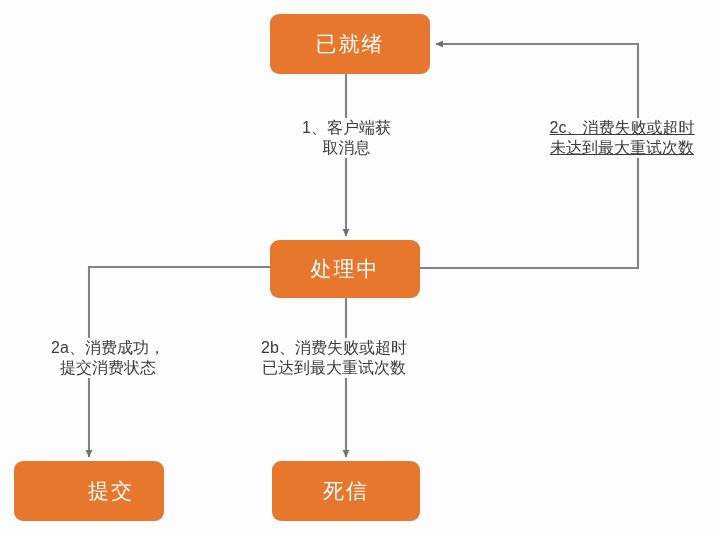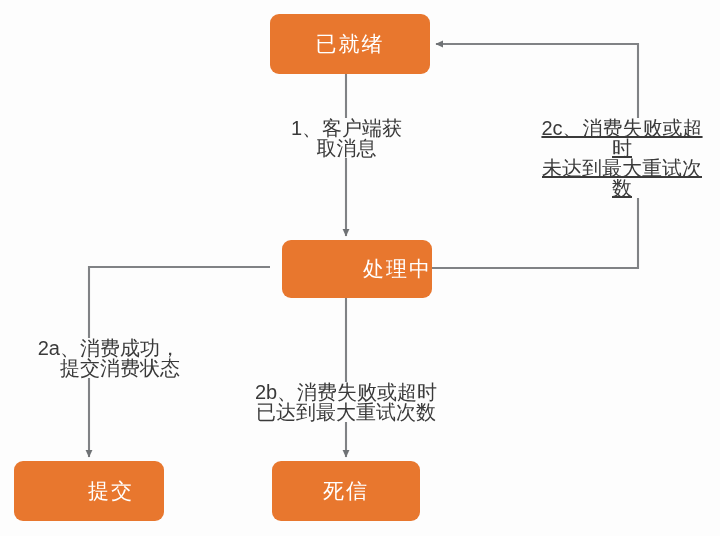--- a/index.html
+++ b/index.html
@@ -29,38 +29,38 @@
     border-radius: 9px;
     display: flex;
     align-items: center;
     justify-content: center;
     color: #ffffff;
     font-size: 21px;
     letter-spacing: 2px;
     z-index: 3;
   }
   .node-ready   { left: 270px; top: 14px;  width: 160px; height: 60px; }
-  .node-proc    { left: 282px; top: 240px; width: 150px; height: 58px; justify-content: flex-end; }
+  .node-proc    { left: 270px; top: 240px; width: 150px; height: 58px; }
   .node-commit  { left: 14px;  top: 461px; width: 150px; height: 60px; padding-left: 44px; }
   .node-dead    { left: 272px; top: 461px; width: 148px; height: 60px; text-align: right; }
 
   .edge-label {
     position: absolute;
     color: #3a3a3a;
-    font-size: 20px;
+    font-size: 16px;
     line-height: 20px;
     text-align: center;
     white-space: pre-line;
     z-index: 4;
     background: #fdfdfd;
   }
   .lbl-1  { left: 274px; top: 118px; width: 145px; }
   .lbl-2c { left: 538px; top: 118px; width: 168px; text-decoration: underline; }
-  .lbl-2a { left: 12px;  top: 338px; width: 168px; text-align: right; }
-  .lbl-2b { left: 252px; top: 338px; width: 188px; margin-top: 44px; }
+  .lbl-2a { left: 24px;  top: 338px; width: 168px; }
+  .lbl-2b { left: 240px; top: 338px; width: 188px; }
 </style>
 </head>
 <body>
 
 <div id="canvas">
 
   <svg id="wires" viewBox="0 0 720 536" xmlns="http://www.w3.org/2000/svg">
     <defs>
       <marker id="arrowhead" markerWidth="9" markerHeight="9" refX="7.4" refY="3.6" orient="auto" markerUnits="userSpaceOnUse">
         <path d="M0,0 L8,3.6 L0,7.2 z" fill="#6f7275"></path>

